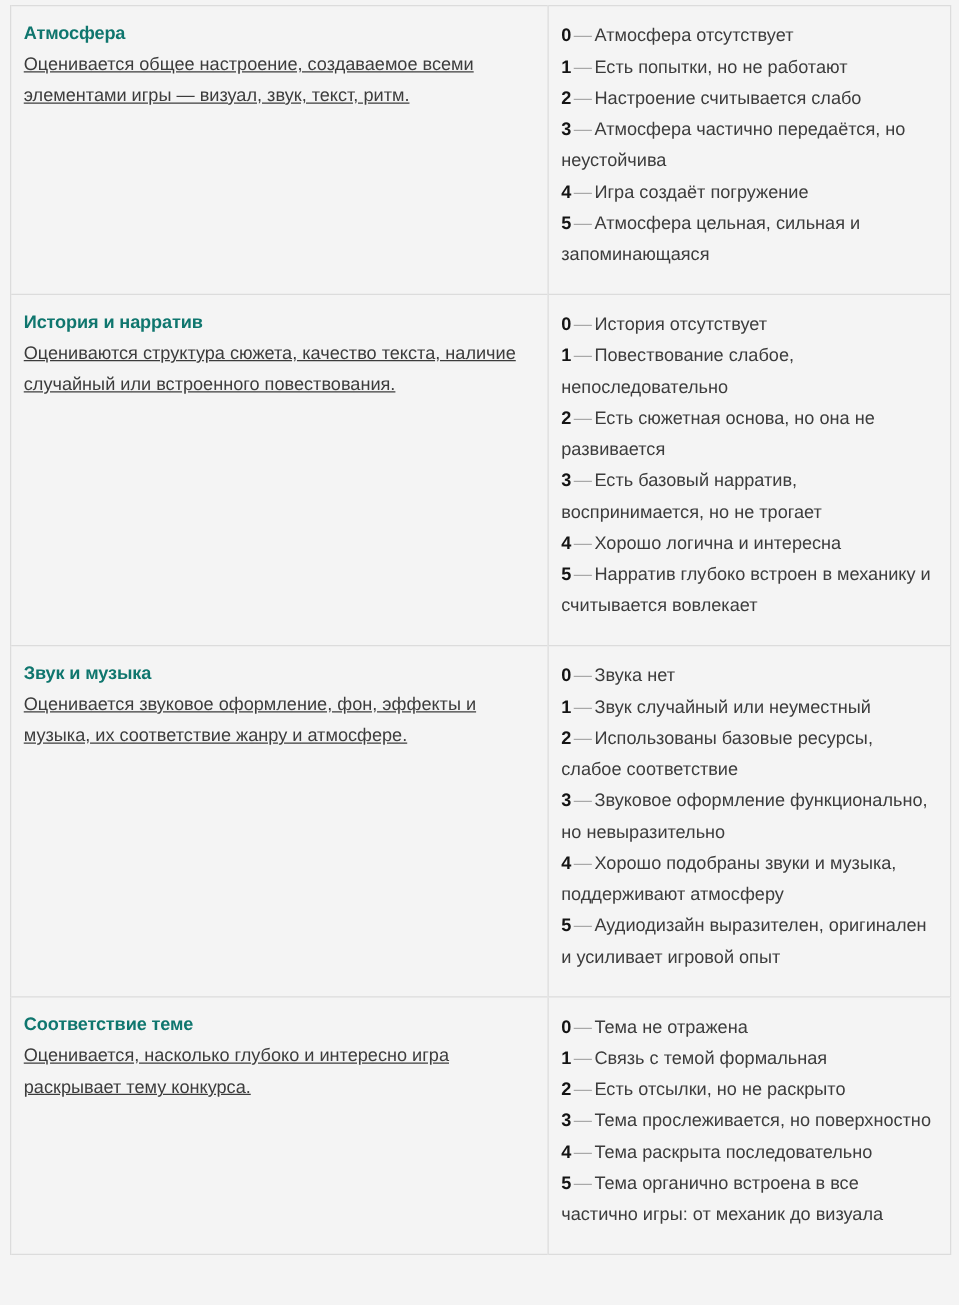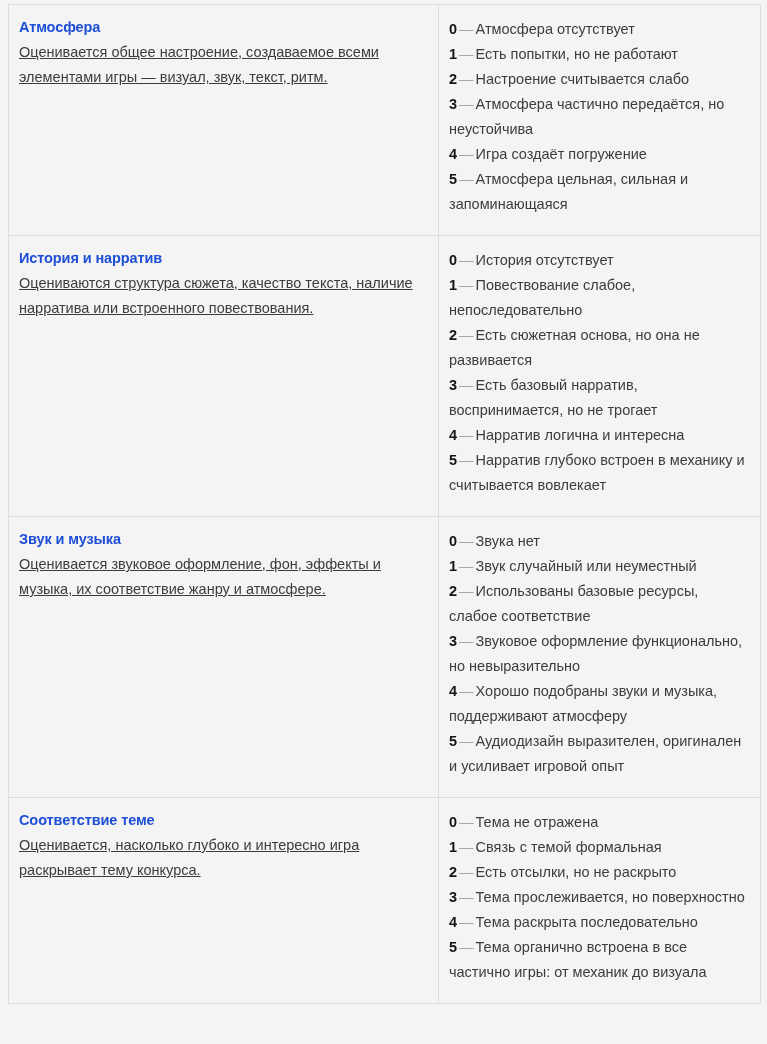--- a/index.html
+++ b/index.html
@@ -40,21 +40,21 @@
     padding: 12px 10px 18px 10px;
     background: #f4f4f4;
   }
 
   .cell-name { padding-left: 11px; padding-right: 22px; }
   .cell-scale { padding-left: 10px; padding-right: 14px; margin-left: 12px; }
 
   .crit-title {
     font-size: 14.5px;
     font-weight: bold;
-    color: #1d4ed8;
+    color: #0f766e;
     line-height: 20px;
     margin: 0 0 3px 0;
     letter-spacing: -0.1px;
   }
 
   .crit-desc {
     font-size: 14.5px;
     line-height: 25px;
     color: #3c3c3c;
     margin: 0;
@@ -104,29 +104,29 @@
             <li class="scale-item"><span class="scale-score">2</span><span class="scale-dash">—</span><span class="scale-label">Настроение считывается слабо</span></li>
             <li class="scale-item"><span class="scale-score">3</span><span class="scale-dash">—</span><span class="scale-label">Атмосфера частично передаётся, но неустойчива</span></li>
             <li class="scale-item"><span class="scale-score">4</span><span class="scale-dash">—</span><span class="scale-label">Игра создаёт погружение</span></li>
             <li class="scale-item"><span class="scale-score">5</span><span class="scale-dash">—</span><span class="scale-label">Атмосфера цельная, сильная и запоминающаяся</span></li>
           </ul>
         </td>
       </tr>
       <tr>
         <td class="cell-name">
           <div class="crit-title">История и нарратив</div>
-          <div class="crit-desc">Оцениваются структура сюжета, качество текста, наличие нарратива или встроенного повествования.</div>
+          <div class="crit-desc">Оцениваются структура сюжета, качество текста, наличие случайный или встроенного повествования.</div>
         </td>
         <td class="cell-scale">
           <ul class="scale-list">
             <li class="scale-item"><span class="scale-score">0</span><span class="scale-dash">—</span><span class="scale-label">История отсутствует</span></li>
             <li class="scale-item"><span class="scale-score">1</span><span class="scale-dash">—</span><span class="scale-label">Повествование слабое, непоследовательно</span></li>
             <li class="scale-item"><span class="scale-score">2</span><span class="scale-dash">—</span><span class="scale-label">Есть сюжетная основа, но она не развивается</span></li>
             <li class="scale-item"><span class="scale-score">3</span><span class="scale-dash">—</span><span class="scale-label">Есть базовый нарратив, воспринимается, но не трогает</span></li>
-            <li class="scale-item"><span class="scale-score">4</span><span class="scale-dash">—</span><span class="scale-label">Нарратив логична и интересна</span></li>
+            <li class="scale-item"><span class="scale-score">4</span><span class="scale-dash">—</span><span class="scale-label">Хорошо логична и интересна</span></li>
             <li class="scale-item"><span class="scale-score">5</span><span class="scale-dash">—</span><span class="scale-label">Нарратив глубоко встроен в механику и считывается вовлекает</span></li>
           </ul>
         </td>
       </tr>
       <tr>
         <td class="cell-name">
           <div class="crit-title">Звук и музыка</div>
           <div class="crit-desc">Оценивается звуковое оформление, фон, эффекты и музыка, их соответствие жанру и атмосфере.</div>
         </td>
         <td class="cell-scale">

